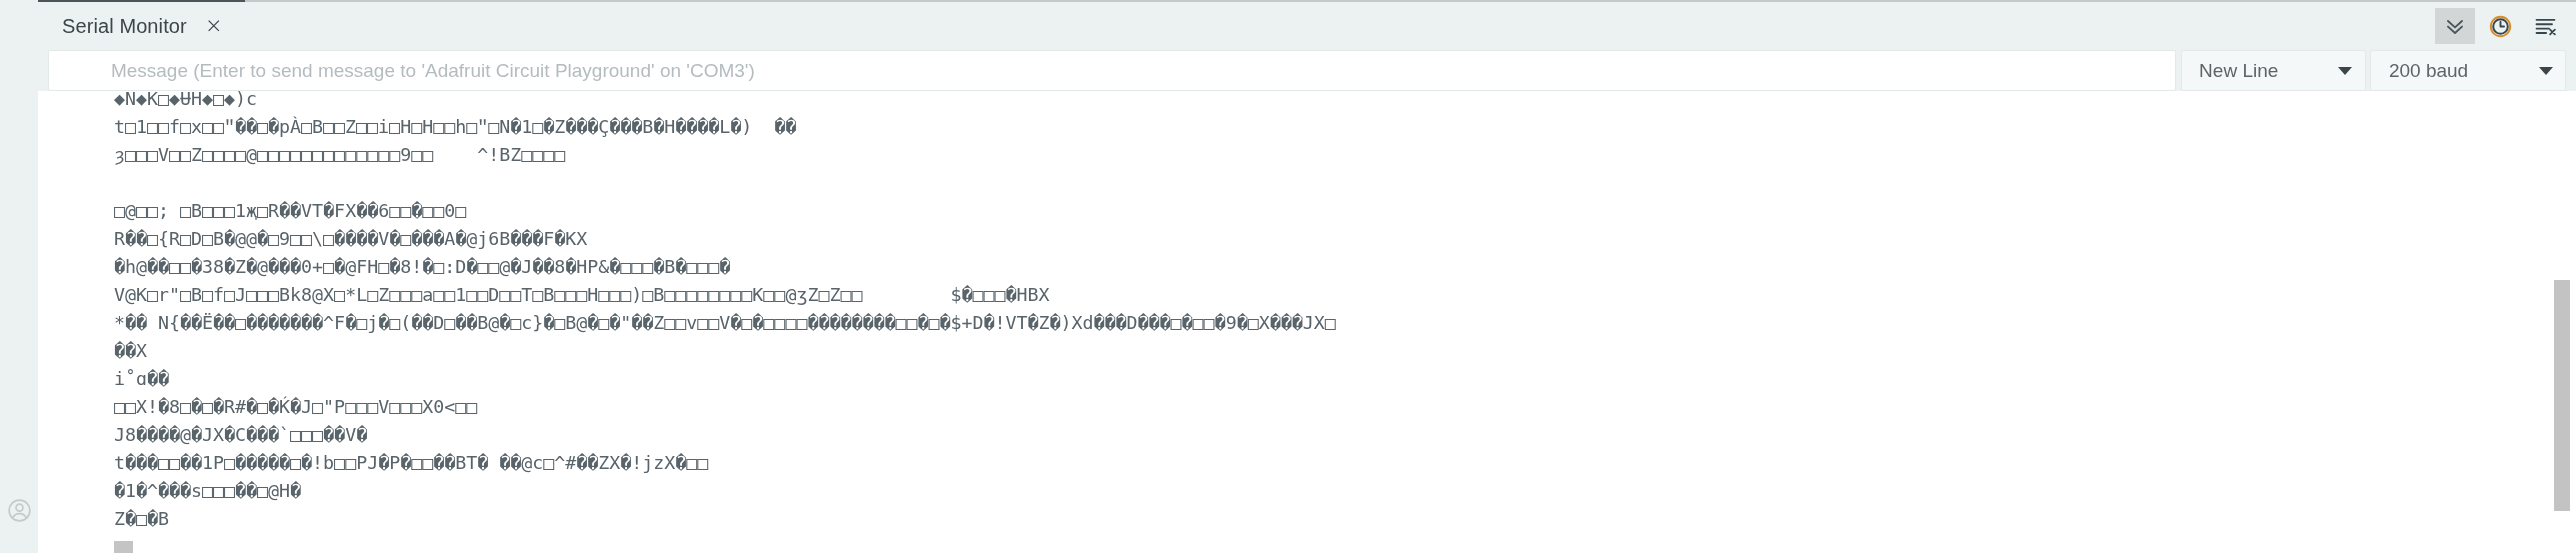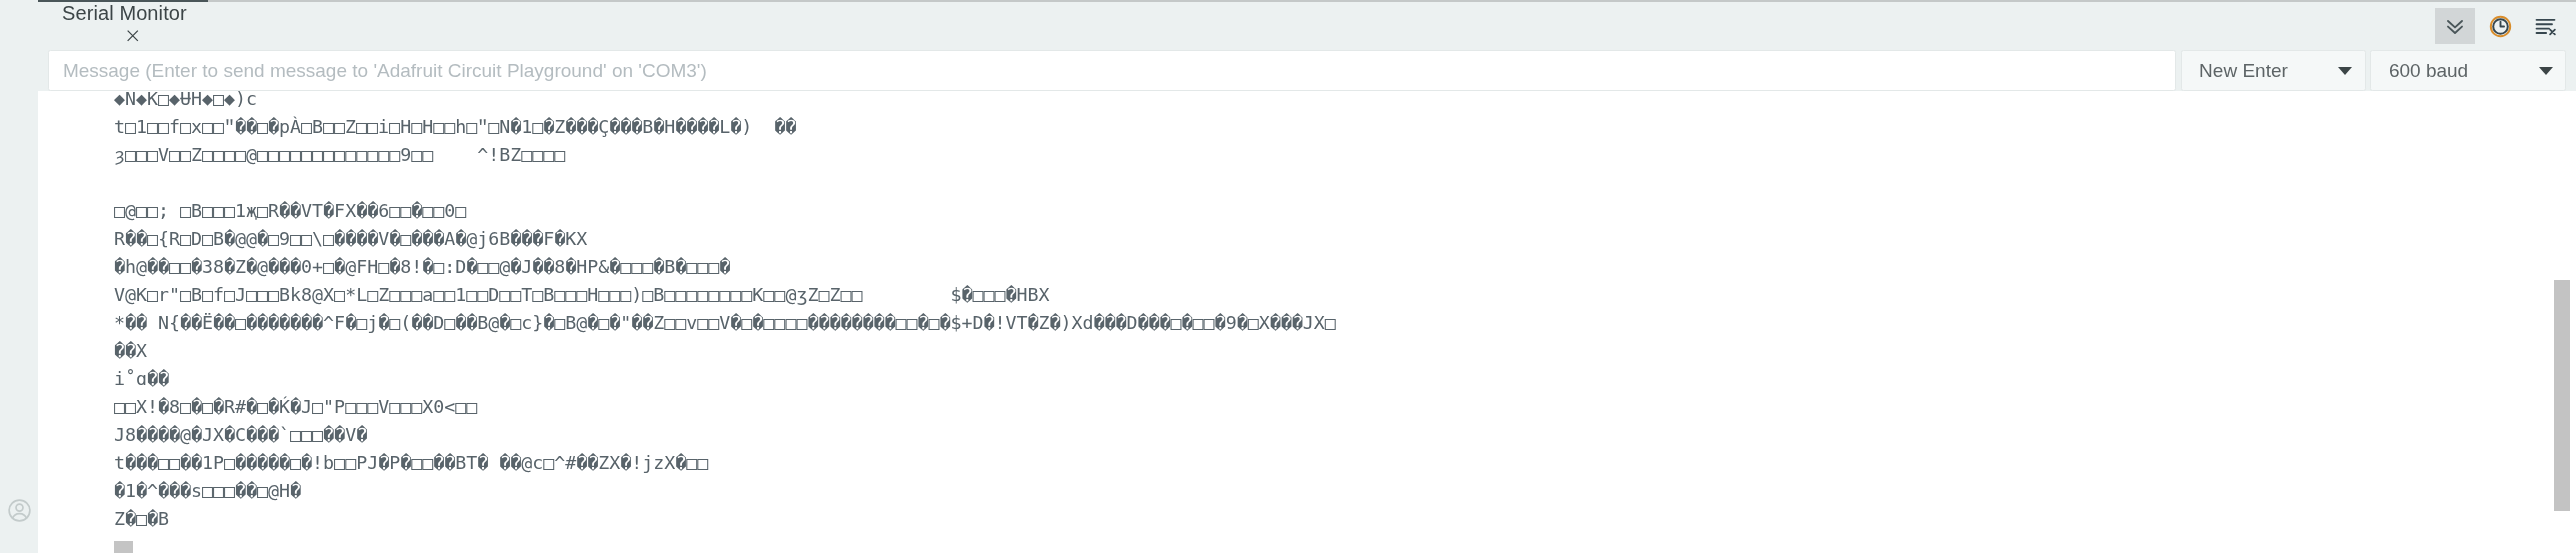--- a/index.html
+++ b/index.html
@@ -73,21 +73,20 @@
     height: 100%;
   }
   .tab {
     position: relative;
     display: flex;
     align-items: center;
     height: 100%;
     padding: 0 21px 0 24px;
     box-sizing: border-box;
     cursor: pointer;
-    flex-direction: column;
   }
   .tab.active::before {
     content: "";
     position: absolute;
     left: 0;
     right: 0;
     top: -2.4px;
     height: 2.4px;
     background: #4a5659;
   }
@@ -156,20 +155,21 @@
   }
   .msg-input {
     width: 100%;
     border: 0;
     outline: 0;
     background: transparent;
     font-family: "Liberation Sans", sans-serif;
     font-size: 19px;
     color: #3c4547;
     padding: 0;
+    margin-left: 48px;
   }
   .msg-input::placeholder {
     color: #b4bcc0;
     opacity: 1;
   }
 
   .select-wrap {
     flex: 0 0 auto;
     margin-left: 4.8px;
     background: #f5f8f8;
@@ -325,26 +325,26 @@
       </div>
     </div>
 
     <div class="input-bar">
 
       <div class="msg-input-wrap">
         <input class="msg-input" type="text" value="" placeholder="Message (Enter to send message to 'Adafruit Circuit Playground' on 'COM3')" style="">
       </div>
 
       <div class="select-wrap eol">
-        <span class="select-label">New Enter</span>
+        <span class="select-label">New Line</span>
         <span class="caret"></span>
       </div>
 
       <div class="select-wrap baud">
-        <span class="select-label">600 baud</span>
+        <span class="select-label">200 baud</span>
         <span class="caret"></span>
       </div>
 
     </div>
 
     <div class="output-area">
       <div class="output-scroll">
         <div class="output-lines" id="output-lines"><div class="out-line clipped">◆N◆K□◆ɄH◆□◆)c</div><div class="out-line">t□1□□f□x□□ʺ��□�pÀ□B□□Z□□i□H□H□□h□ʺ□N�1□�Z���Ç���B�H����L�)  ��</div><div class="out-line">ȝ□□□V□□Z□□□□@□□□□□□□□□□□□□9□□    ^!BZ□□□□</div><div class="out-line"></div><div class="out-line">□@□□; □B□□□1җ□R��VT�FX��6□□�□□0□</div><div class="out-line">R��□{R□D□B�@@�□9□□\□����V�□���A�@j6B���F�KX</div><div class="out-line">�h@��□□�38�Z�@���0+□�@FH□�8!�□:D�□□@�J��8�HP&amp;�□□□�B�□□□�</div><div class="out-line">V@K□r"□B□f□J□□□Bk8@X□*L□Z□□□a□□1□□D□□T□B□□□H□□□)□B□□□□□□□□K□□@ʒZ□Z□□        $�□□□�HBX</div><div class="out-line">*�� N{��Ë��□�������^F�□j�□(��D□��B@�□c}�□B@�□�"��Z□□v□□V�□�□□□□��������□□�□�$+D�!VT�Z�)Xd���D���□�□□�9�□X���JX□</div><div class="out-line">��X</div><div class="out-line">i˚ɑ��</div><div class="out-line">□□X!�8□�□�R#�□�Ќ�J□"P□□□V□□□X0&lt;□□</div><div class="out-line">J8����@�JX�C���`□□□��V�</div><div class="out-line">t���□□��1P□�����□�!b□□PJ�P�□□��BT� ��@c□^#��ZX�!jzX�□□</div><div class="out-line">�1�^���s□□□��□@H�</div><div class="out-line">Z�□�B</div><div class="out-line"><span class="cursor-block"></span></div></div>
       </div>
 

